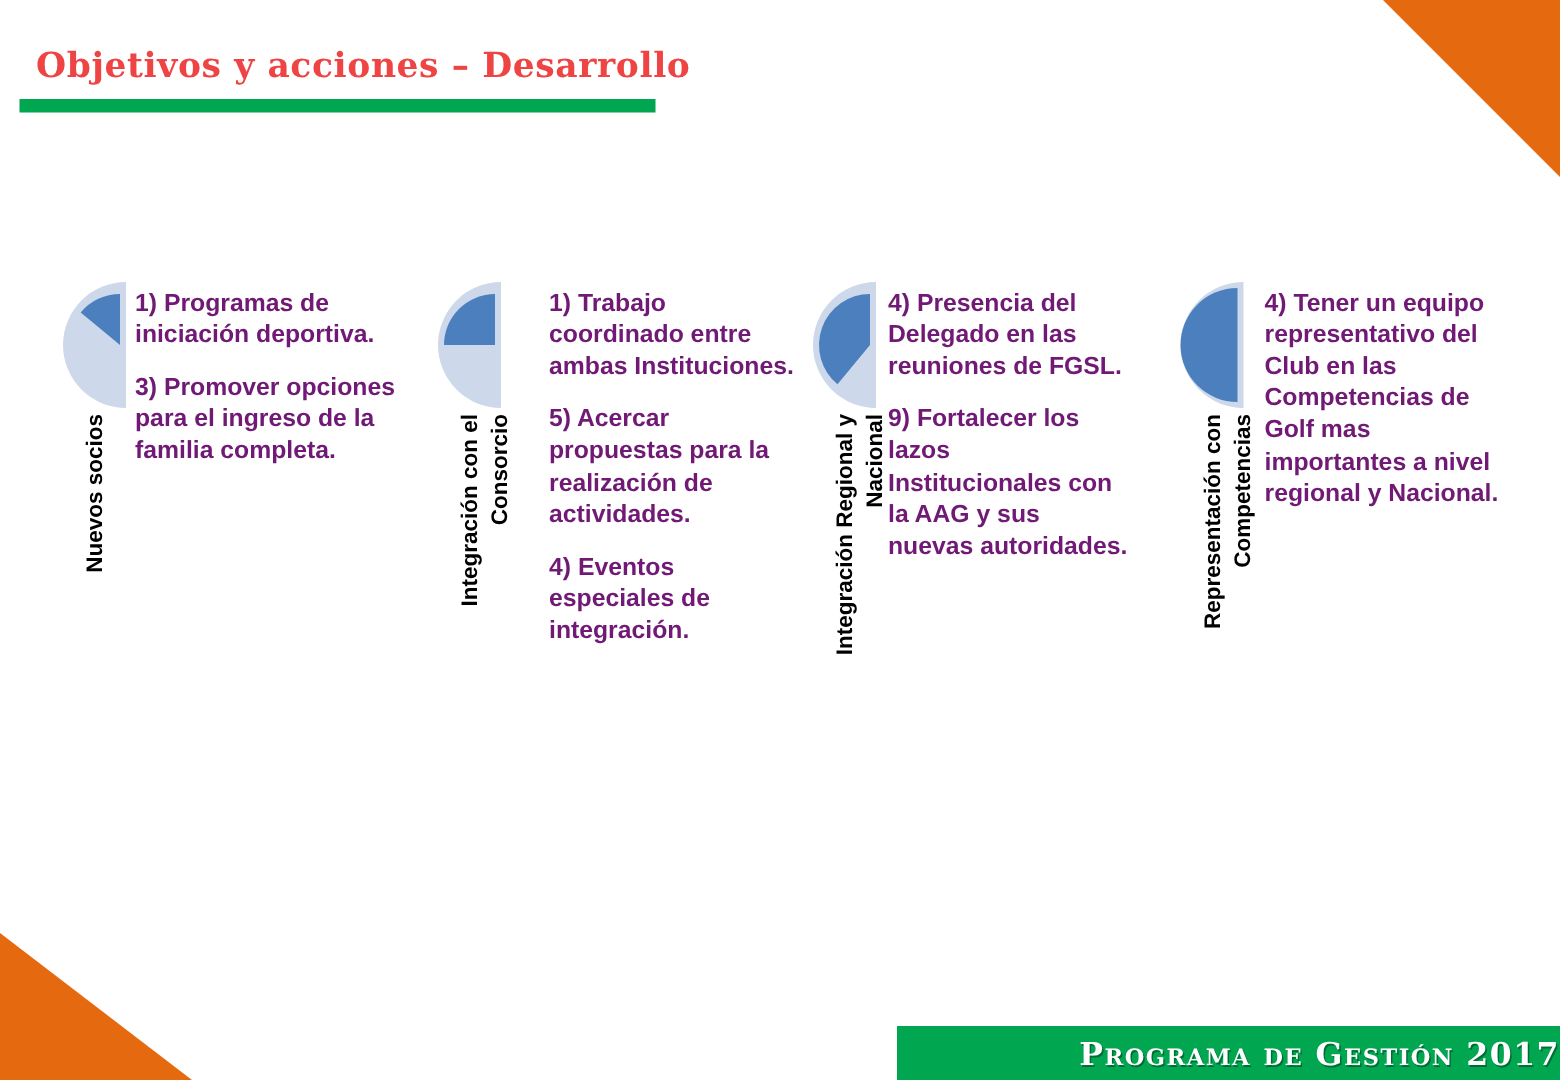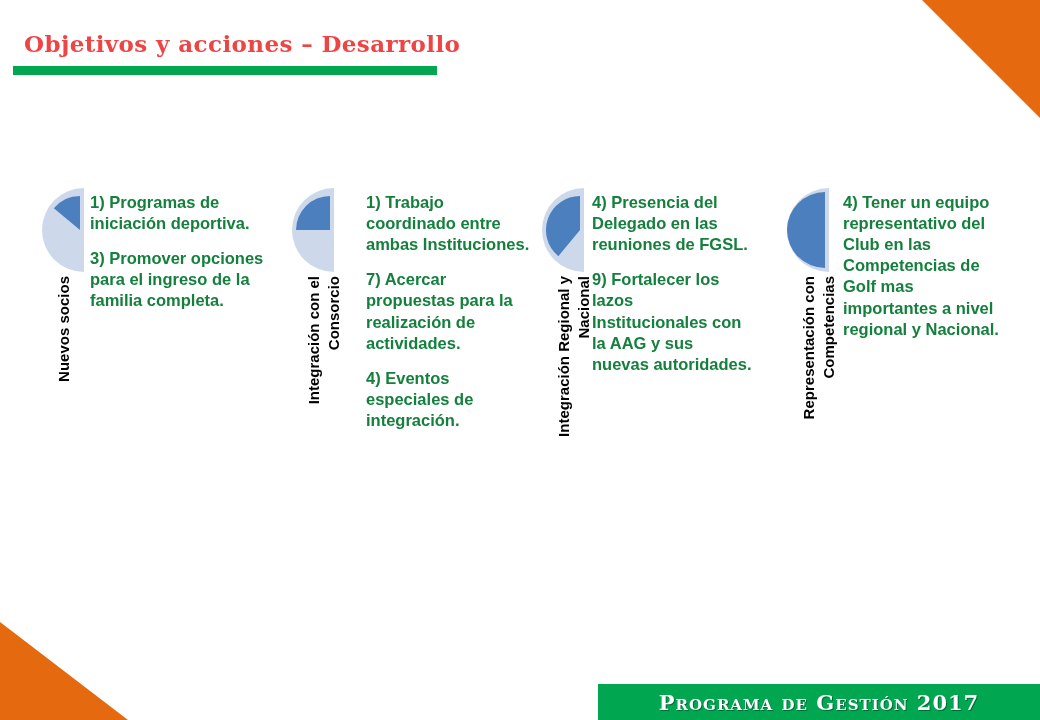--- a/index.html
+++ b/index.html
@@ -115,36 +115,36 @@
     top: 6px;
   }
   .col-0 .items { left: 54px; width: 176px; }
   .col-1 .items { left: 56px; width: 168px; margin-left: 24px; }
   .col-2 .items { left: 56px; width: 160px; }
   .col-3 .items { left: 62px; width: 160px; }
 
   .item {
     font-size: 16.5px;
     font-weight: bold;
-    color: #15803d;
+    color: #701a75;
     line-height: 1.28;
     margin-bottom: 14px;
   }
 
   
   .footer-banner {
     position: absolute;
     left: 598px;
     top: 684px;
     width: 442px;
     height: 36px;
     background: #00A650;
     display: flex;
     align-items: center;
-    justify-content: center;
+    justify-content: flex-end;
   }
   .footer-text {
     font-family: "DejaVu Serif", "Liberation Serif", serif;
     font-variant: small-caps;
     font-weight: bold;
     font-size: 21px;
     letter-spacing: 1px;
     color: #ffffff;
     text-shadow: 1px 1px 0 rgba(0,0,0,0.35);
     white-space: nowrap;
@@ -187,21 +187,21 @@
               <path d="M42,44 L42.00,10.00 A34,34 0 0,0 8.00,44.00 Z" fill="#4C7FBE"></path>
             </svg>
           </div>
           <div class="vlabel-wrap">
             <div class="vlabel l0">Integración con el</div>
             <div class="vlabel l1">Consorcio</div>
           </div>
         </div>
         <div class="items">
           <div class="item">1) Trabajo coordinado entre ambas Instituciones.</div>
-          <div class="item">7) Acercar propuestas para la realización de actividades.</div>
+          <div class="item">5) Acercar propuestas para la realización de actividades.</div>
           <div class="item">4) Eventos especiales de integración.</div>
         </div>
       </div>
       <div class="col col-2">
         <div class="rail">
           <div class="pie">
             <svg width="48" height="88" viewBox="0 0 48 88">
               <path d="M46,2 A42,42 0 0,0 46,86 Z" fill="#CDD9EA"></path>
               <path d="M42,44 L42.00,10.00 A34,34 0 0,0 20.33,70.20 Z" fill="#4C7FBE"></path>
             </svg>

